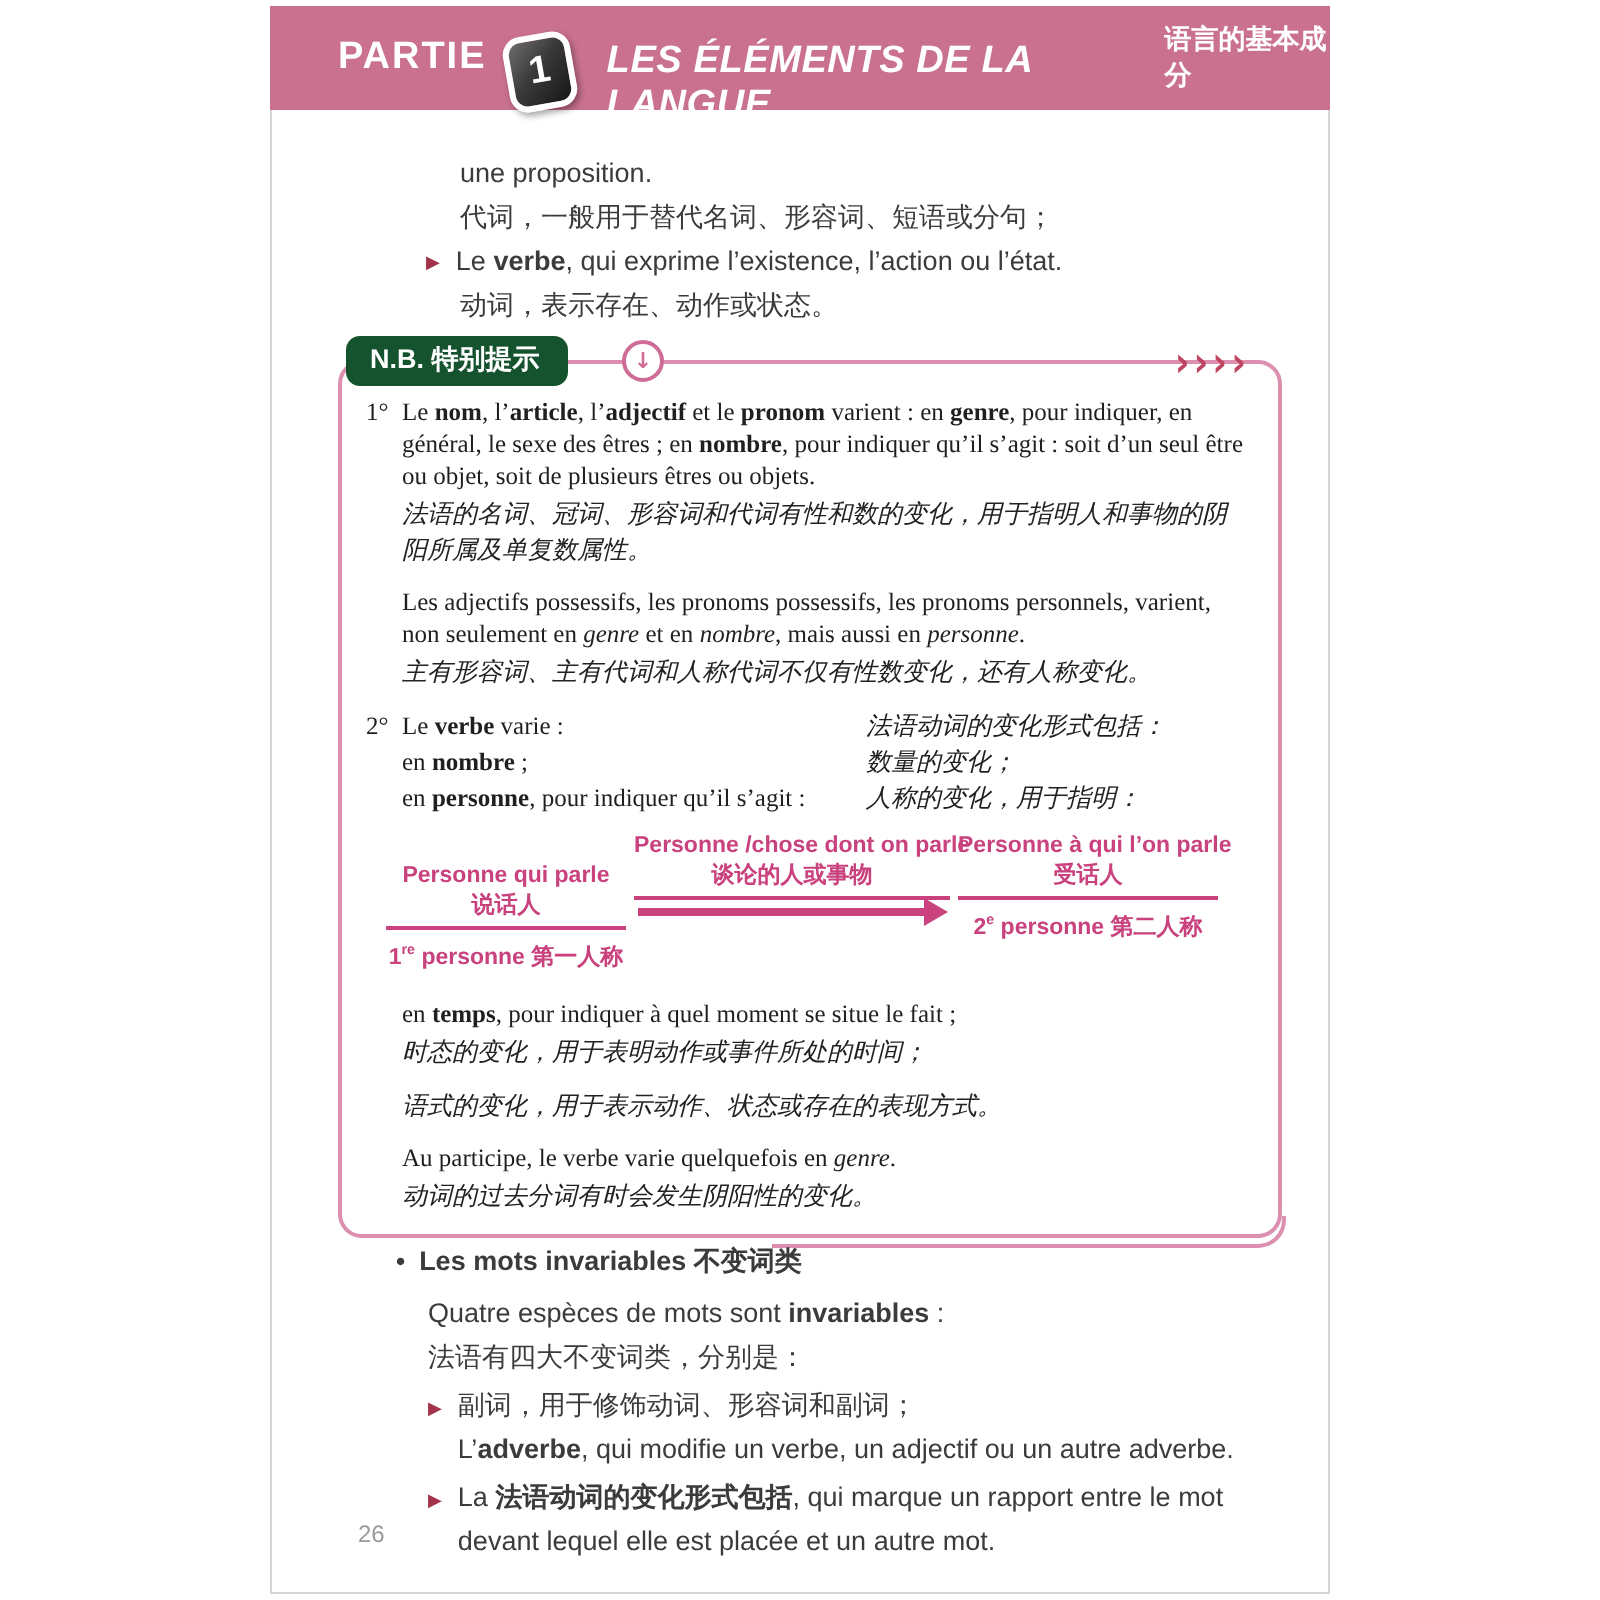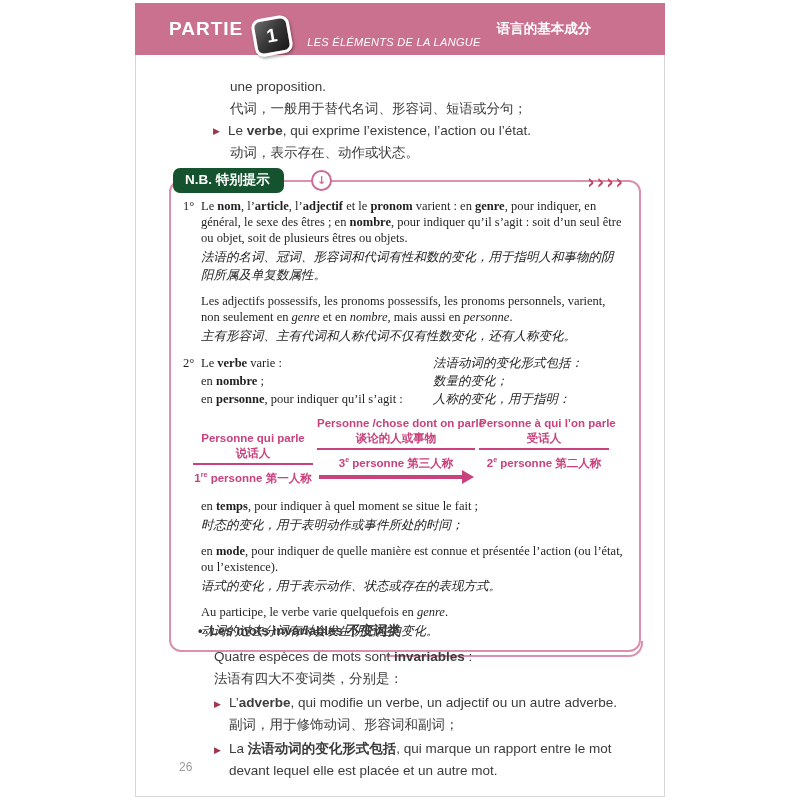--- a/index.html
+++ b/index.html
@@ -9,21 +9,21 @@
         background:#fff;border:1px solid #d6d6d6;border-top:none;}
   
   .bar{position:absolute;left:-1px;right:-1px;top:0;height:52px;background:#c9718f;color:#fff;
        display:flex;align-items:center;padding-left:34px;box-sizing:border-box;}
   .partie{font-weight:bold;font-size:19px;letter-spacing:1px;}
   .badge1{position:relative;top:7px;width:32px;height:32px;margin:0 12px 0 10px;
           background:linear-gradient(135deg,#6e6e6e 0%,#3a3a3a 45%,#161616 100%);
           border:3px solid #fff;border-radius:9px;transform:rotate(-10deg);
           display:flex;align-items:center;justify-content:center;
           font-weight:bold;font-size:19px;box-shadow:1px 2px 3px rgba(0,0,0,.35);}
-  .title-fr{font-style:italic;font-weight:normal;font-size:11px;letter-spacing:.3px;margin-left:4px;margin-top:25px;}
+  .title-fr{font-style:italic;font-weight:bold;font-size:19px;letter-spacing:.3px;margin-left:4px;margin-top:25px;}
   .title-zh{font-weight:bold;font-size:13.5px;margin-left:16px;}
   
   .intro{position:absolute;left:77px;right:25px;top:73px;font-size:13.5px;line-height:22px;}
   .iline{white-space:nowrap;}
   .cont{margin-left:17px;}
   .bullet-row{display:flex;align-items:flex-start;}
   .tri{color:#a3334a;font-size:9px;line-height:inherit;margin-right:8px;flex:0 0 auto;}
   
   .nb-box{position:absolute;left:33px;width:472px;top:177px;box-sizing:border-box;
           border:2px solid #dc8fae;border-radius:12px;background:#fff;
@@ -140,60 +140,58 @@
         <div class="dg-col dg-left">
           <div class="dg-fr">Personne qui parle</div>
           <div class="dg-zh">说话人</div>
           <div class="dg-rule"></div>
           <div class="dg-person"><span>1</span><span class="sup">re</span><span> personne 第一人称</span></div>
         </div>
         <div class="dg-col dg-center">
           <div class="dg-fr">Personne /chose dont on parle</div>
           <div class="dg-zh">谈论的人或事物</div>
           <div class="dg-rule"></div>
-          <div class="dg-person"><span>3</span><span class="sup">e</span><span> personne 第三人称</span></div>
           <div class="dg-arrow"></div>
         </div>
         <div class="dg-col dg-right">
           <div class="dg-fr">Personne à qui l’on parle</div>
           <div class="dg-zh">受话人</div>
           <div class="dg-rule"></div>
           <div class="dg-person"><span>2</span><span class="sup">e</span><span> personne 第二人称</span></div>
         </div>
       </div>
 
       <div class="para">
         <div class="fr"><span>en </span><span class="b">temps</span><span>, pour indiquer à quel moment se situe le fait ;</span></div>
         <div class="zh">时态的变化，用于表明动作或事件所处的时间；</div>
       </div>
 
       <div class="para">
-        <div class="fr"><span>en </span><span class="b">mode</span><span>, pour indiquer de quelle manière est connue et présentée l’action (ou l’état, ou l’existence).</span></div>
         <div class="zh">语式的变化，用于表示动作、状态或存在的表现方式。</div>
       </div>
 
       <div class="para" style="margin-bottom:2px;">
         <div class="fr"><span>Au participe, le verbe varie quelquefois en </span><span class="i">genre</span><span>.</span></div>
         <div class="zh">动词的过去分词有时会发生阴阳性的变化。</div>
       </div>
     </section>
 
     <section class="inv">
       <div class="inv-head">
         <span class="inv-dot">•</span>
         <span>Les mots invariables 不变词类</span>
       </div>
       <div class="inv-line"><span>Quatre espèces de mots sont </span><span class="b">invariables</span><span> :</span></div>
       <div class="inv-line">法语有四大不变词类，分别是：</div>
 
       <div class="inv-item">
         <span class="tri">▶</span>
         <div class="inv-item-text">
+          <div>副词，用于修饰动词、形容词和副词；</div>
           <div><span>L’</span><span class="b">adverbe</span><span>, qui modifie un verbe, un adjectif ou un autre adverbe.</span></div>
-          <div>副词，用于修饰动词、形容词和副词；</div>
         </div>
       </div>
 
       <div class="inv-item">
         <span class="tri">▶</span>
         <div class="inv-item-text">
           <div><span>La </span><span class="b">法语动词的变化形式包括</span><span>, qui marque un rapport entre le mot devant lequel elle est placée et un autre mot.</span></div>
         </div>
       </div>
     </section>

